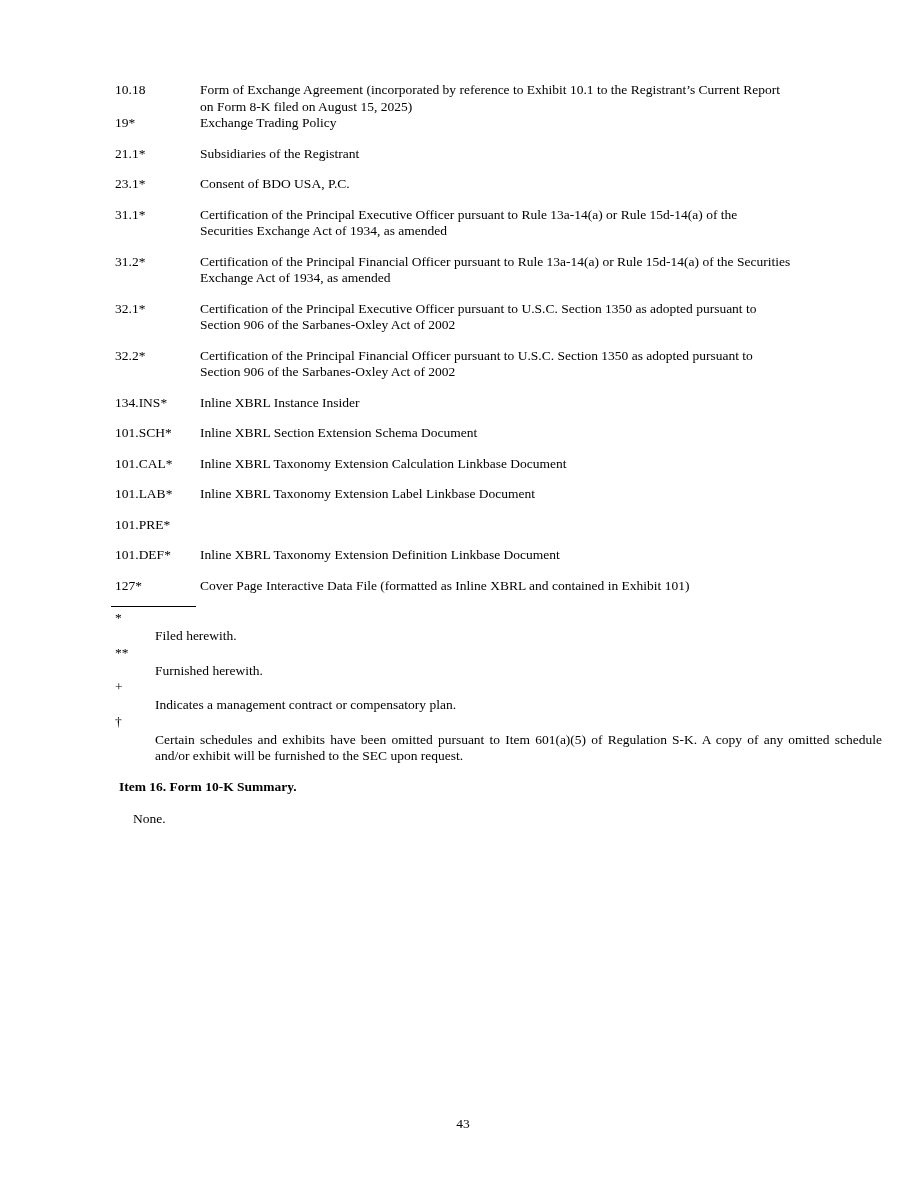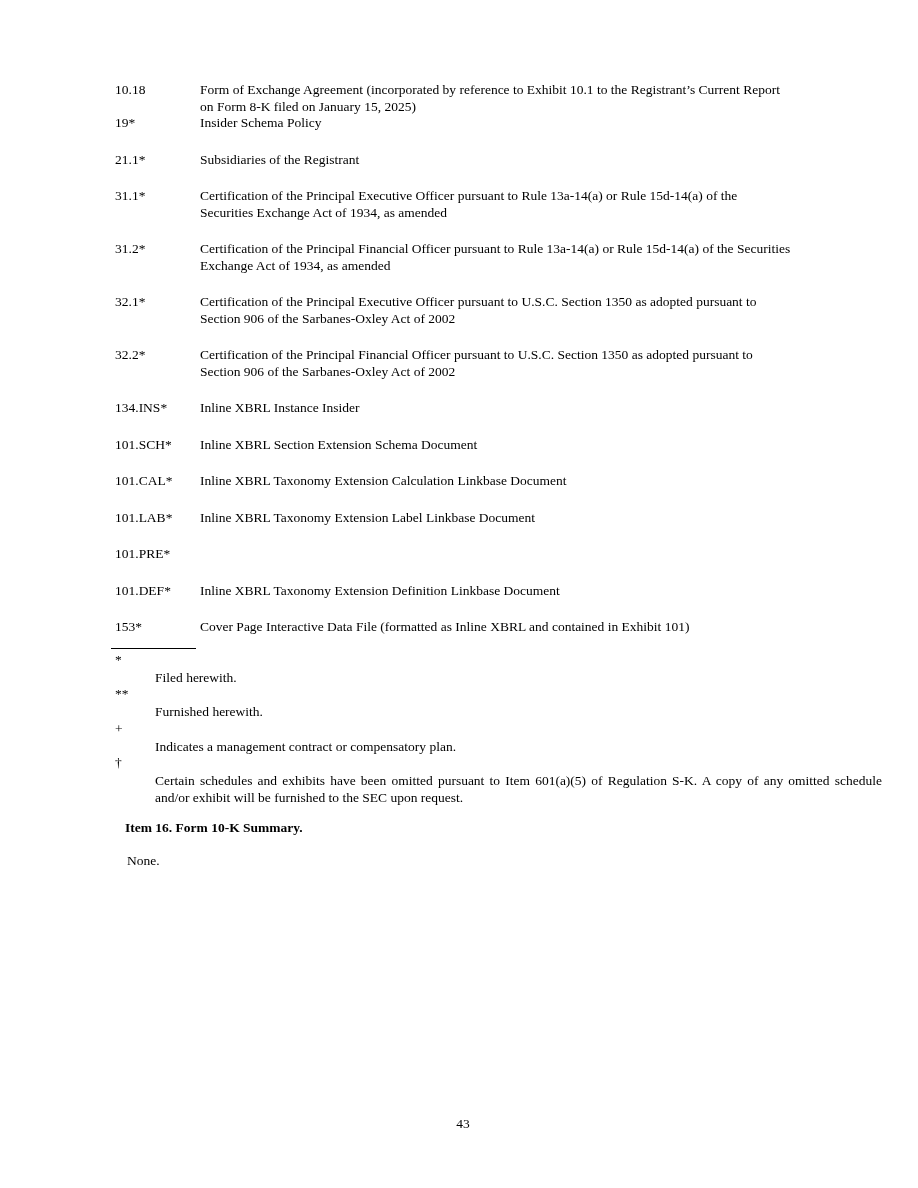--- a/index.html
+++ b/index.html
@@ -16,21 +16,21 @@
     font-family: "Liberation Serif", "DejaVu Serif", serif;
     font-size: 13.5px;
     line-height: 16.5px;
     box-sizing: border-box;
     padding: 82px 36px 0 115px;
     overflow: hidden;
   }
   
   .exhibit-row {
     display: flex;
-    margin-top: 20px;
+    margin-top: 14px;
   }
   .exhibit-row.first,
   .exhibit-row.tight {
     margin-top: 0;
   }
   .exhibit-number {
     width: 85px;
     flex: 0 0 85px;
   }
   .exhibit-description {
@@ -54,56 +54,60 @@
     flex: 0 0 40px;
   }
   .footnote-text {
     flex: 1;
     max-width: 727px;
     text-align: justify;
     margin-top: 18px;
   }
   
   .item16-heading {
-    margin: 14px 0 0 10px;
+    margin: 14px 0 0 4px;
     font-weight: bold;
   }
   .item16-body {
-    margin: 16px 0 0 12px;
+    margin: 16px 0 0 18px;
   }
   
   .page-number {
     position: absolute;
     left: 8px;
     right: 0;
     top: 1116px;
     text-align: center;
   }
 </style>
 </head>
 <body>
 
 <div class="page">
 
   <div class="exhibit-list" id="exhibit-list">
   <div class="exhibit-row first">
     <div class="exhibit-number">10.18</div>
-    <div class="exhibit-description">Form of Exchange Agreement (incorporated by reference to Exhibit 10.1 to the Registrant’s Current Report on Form 8-K filed on January 15, 2025)</div>
+    <div class="exhibit-description">Form of Exchange Agreement (incorporated by reference to Exhibit 10.1 to the Registrant’s Current Report on Form 8-K filed on August 15, 2025)</div>
   </div>
 
   <div class="exhibit-row tight">
     <div class="exhibit-number">19*</div>
-    <div class="exhibit-description">Insider Schema Policy</div>
+    <div class="exhibit-description">Exchange Trading Policy</div>
   </div>
 
   <div class="exhibit-row">
     <div class="exhibit-number">21.1*</div>
     <div class="exhibit-description">Subsidiaries of the Registrant</div>
   </div>
 
+  <div class="exhibit-row">
+    <div class="exhibit-number">23.1*</div>
+    <div class="exhibit-description">Consent of BDO USA, P.C.</div>
+  </div>
 
   <div class="exhibit-row">
     <div class="exhibit-number">31.1*</div>
     <div class="exhibit-description">Certification of the Principal Executive Officer pursuant to Rule 13a-14(a) or Rule 15d-14(a) of the Securities Exchange Act of 1934, as amended</div>
   </div>
 
   <div class="exhibit-row">
     <div class="exhibit-number">31.2*</div>
     <div class="exhibit-description">Certification of the Principal Financial Officer pursuant to Rule 13a-14(a) or Rule 15d-14(a) of the Securities Exchange Act of 1934, as amended</div>
   </div>
@@ -141,21 +145,21 @@
   <div class="exhibit-row">
     <div class="exhibit-number">101.PRE*</div>
   </div>
 
   <div class="exhibit-row">
     <div class="exhibit-number">101.DEF*</div>
     <div class="exhibit-description">Inline XBRL Taxonomy Extension Definition Linkbase Document</div>
   </div>
 
   <div class="exhibit-row">
-    <div class="exhibit-number">153*</div>
+    <div class="exhibit-number">127*</div>
     <div class="exhibit-description">Cover Page Interactive Data File (formatted as Inline XBRL and contained in Exhibit 101)</div>
   </div>
 </div>
 
   <div class="footnote-rule"></div>
 
   <div class="footnotes" id="footnotes">
   <div class="footnote-row">
     <div class="footnote-symbol">*</div>
     <div class="footnote-text">Filed herewith.</div>

